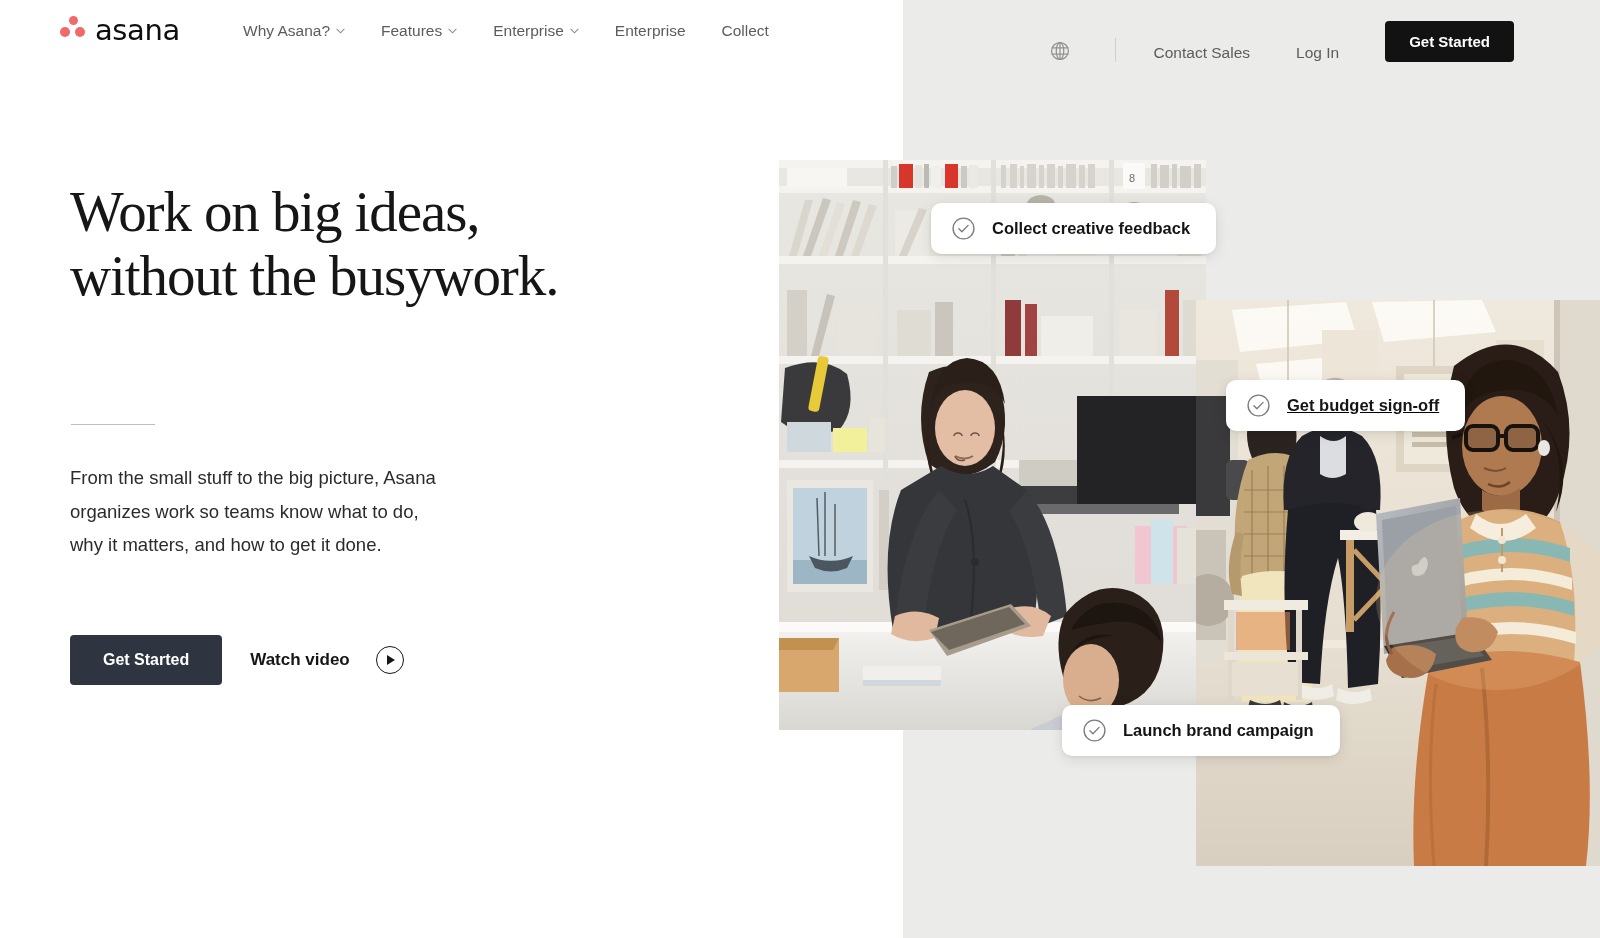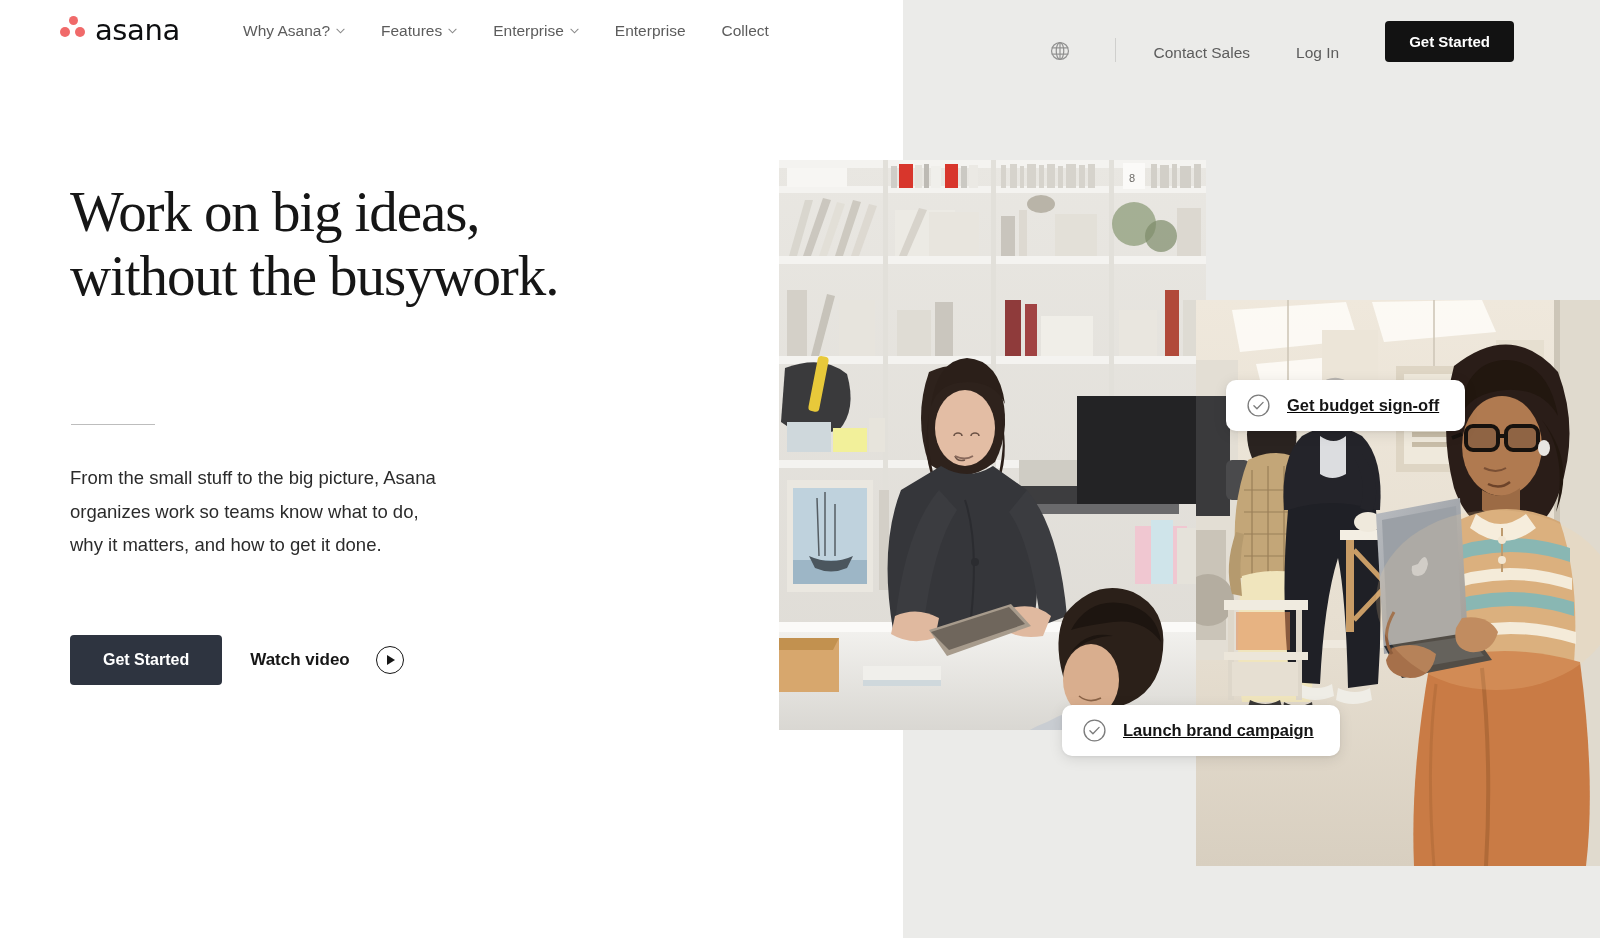--- a/index.html
+++ b/index.html
@@ -130,21 +130,21 @@
     position: absolute; display: flex; align-items: center; gap: 16px;
     background: #ffffff; border-radius: 10px;
     padding: 13px 26px 13px 20px;
     box-shadow: 0 3px 14px rgba(0,0,0,.10), 0 1px 3px rgba(0,0,0,.06);
     z-index: 30; white-space: nowrap;
   }
   .pill-label { font-size: 16.5px; font-weight: 700; color: #151515; }
   .check-ic { width: 25px; height: 25px; flex: 0 0 25px; }
   .pill-1 { left: 931px; top: 203px; }
   .pill-2 { left: 1226px; top: 380px; text-decoration: underline; }
-  .pill-3 { left: 1062px; top: 705px; text-decoration: underline; }
+  .pill-3 { left: 1062px; top: 705px; }
 </style>
 </head>
 <body>
 
 <div class="page">
 
   <div class="bg-right"></div>
 
   <nav class="nav">
 
@@ -537,20 +537,29 @@
 
         <path d="M196 348 q26 -8 44 6 q-4 24 -26 24 q-22 -2 -24 -18 z" fill="#a6704a"></path>
         <path d="M266 318 q26 -4 36 14 q-6 22 -28 20 q-18 -4 -14 -24 z" fill="#b47c52"></path>
         <path d="M198 312 q-14 24 -2 42" stroke="#8e5d3c" stroke-width="3" fill="none"></path>
       </g>
 
       <ellipse cx="300" cy="300" rx="120" ry="90" fill="#ffd9a0" opacity=".18"></ellipse>
     </svg>
   </div>
 
+  <div class="pill pill-1">
+    <span class="check-ic">
+      <svg viewBox="0 0 24 24" width="25" height="25" fill="none" stroke="#7c7c7c" stroke-width="1.3">
+        <circle cx="12" cy="12" r="10"></circle>
+        <path d="M7.6 12.3l2.9 2.9 5.9-6.2" stroke-linecap="round" stroke-linejoin="round"></path>
+      </svg>
+    </span>
+    <span class="pill-label">Collect creative feedback</span>
+  </div>
 
   <div class="pill pill-2">
     <span class="check-ic">
       <svg viewBox="0 0 24 24" width="25" height="25" fill="none" stroke="#7c7c7c" stroke-width="1.3">
         <circle cx="12" cy="12" r="10"></circle>
         <path d="M7.6 12.3l2.9 2.9 5.9-6.2" stroke-linecap="round" stroke-linejoin="round"></path>
       </svg>
     </span>
     <span class="pill-label">Get budget sign-off</span>
   </div>

